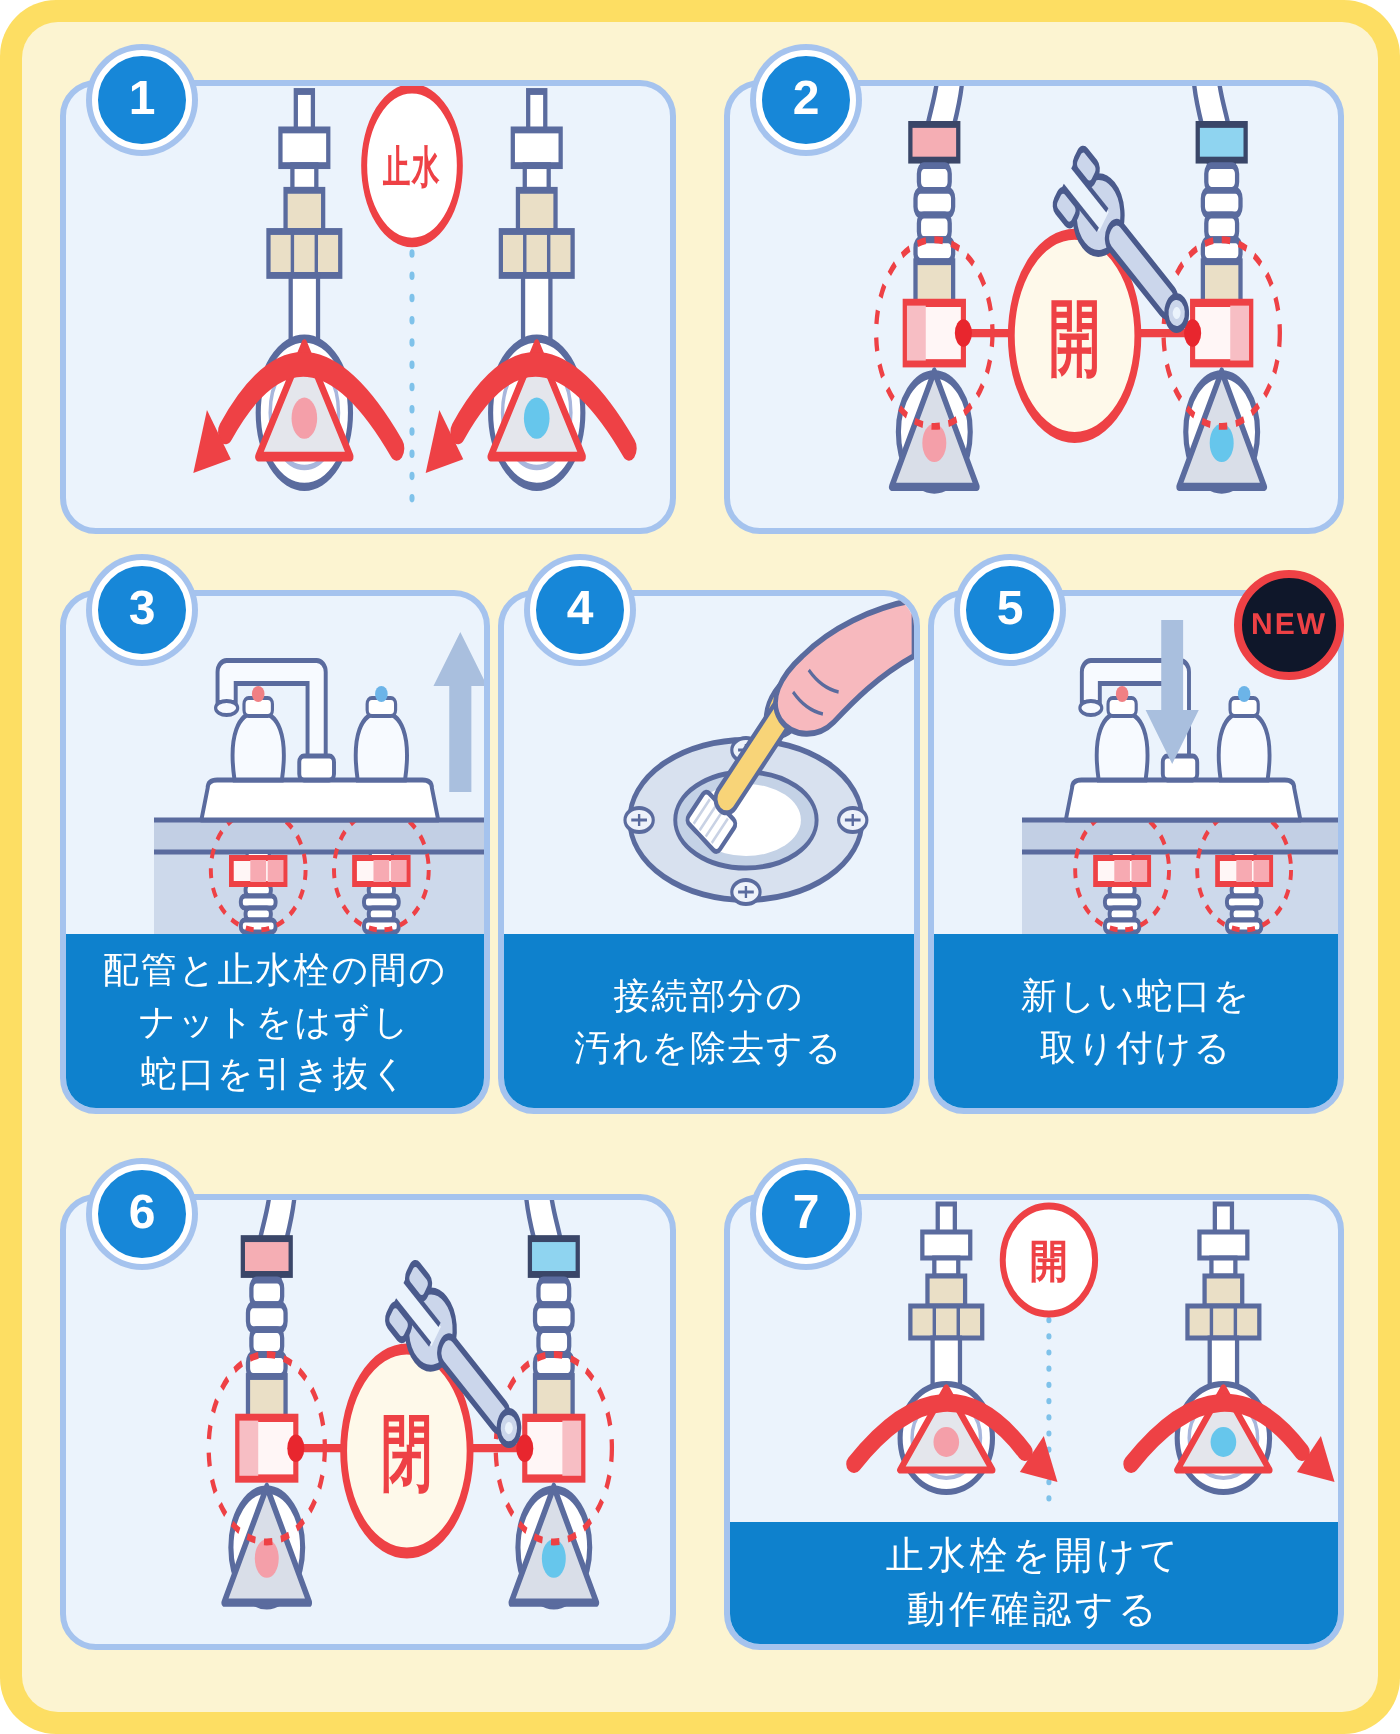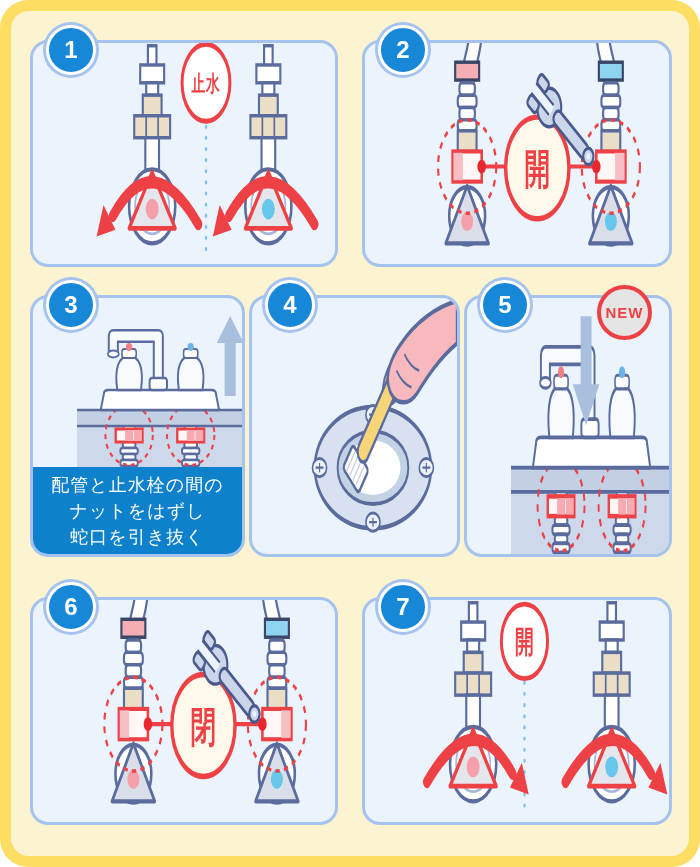--- a/index.html
+++ b/index.html
@@ -13,22 +13,22 @@
   .illus{flex:1;position:relative;margin-left:44px;}
   .illus svg{display:block;width:100%;height:100%;}
   .caption{background:#0E81CD;color:#ffffff;display:flex;align-items:center;justify-content:center;
            text-align:center;white-space:pre-line;font-size:19px;line-height:27px;letter-spacing:2px;}
   .r1 .caption{height:60px;}
   .r2 .caption{height:87px;font-size:18px;line-height:26px;letter-spacing:1px;}
   .r3 .caption{height:61px;}
   .badge{position:absolute;left:16px;top:-15px;width:44px;height:44px;border-radius:50%;
          background:#1787D8;border:3px solid #ffffff;box-shadow:0 0 0 3px #A5C3EE;
          color:#ffffff;font-size:24px;font-weight:600;display:flex;align-items:center;justify-content:center;z-index:3;}
-  .new-badge{position:absolute;top:-10px;right:20px;width:55px;height:55px;border-radius:50%;
-             background:#e5e5e5;border:4px solid #EE4145;box-sizing:border-box;color:#EE4145;
+  .new-badge{position:absolute;top:-10px;right:0;width:55px;height:55px;border-radius:50%;
+             background:#0f172a;border:4px solid #EE4145;box-sizing:border-box;color:#EE4145;
              font-size:15px;font-weight:700;letter-spacing:1px;display:flex;align-items:center;justify-content:center;z-index:4;}
   text.lbl-s{fill:#EE4145;font-size:16px;font-weight:600;text-anchor:middle;letter-spacing:1px;}
   text.lbl-m{fill:#EE4145;font-size:22px;font-weight:700;text-anchor:middle;}
   text.lbl-b{fill:#EE4145;font-size:30px;font-weight:700;text-anchor:middle;}
   .dotline{stroke:#7FC2EA;stroke-width:3;stroke-dasharray:0.1 8;stroke-linecap:round;fill:none;}
   .dashred{fill:none;stroke:#EE4145;stroke-width:2.5;stroke-dasharray:5 5;}
   .redline{stroke:#EE4145;stroke-width:3;}
 </style>
 </head>
 <body>
@@ -182,32 +182,36 @@
           <g transform="translate(112,70) rotate(40)">
             <rect x="-13" y="46" width="26" height="20" rx="3" fill="#FFFFFF" stroke="#5A6B9E" stroke-width="2.5"></rect>
             <path d="M-8,48 v16 M-3,48 v16 M2,48 v16 M7,48 v16" stroke="#C9D2E4" stroke-width="1.5"></path>
             <ellipse cx="0" cy="-20" rx="11" ry="18" fill="#F8D478" stroke="#5A6B9E" stroke-width="2.5"></ellipse>
             <rect x="-7" y="-24" width="14" height="72" rx="7" fill="#F8D478" stroke="#5A6B9E" stroke-width="2.5"></rect>
           </g>
           <path d="M205,2 C 178,6 152,16 134,30 C 120,40 112,52 120,62 C 128,71 144,71 154,63 C 166,53 182,40 205,30 Z" fill="#F7B9BE" stroke="#5A6B9E" stroke-width="3" stroke-linejoin="round"></path>
           <path d="M128,48 q8,9 19,11 M138,37 q8,9 19,11" fill="none" stroke="#5A6B9E" stroke-width="1.8"></path>
         </svg>
       </div>
+      <div class="caption">接続部分の
+汚れを除去する</div>
     </div>
     <div class="badge">4</div>
   </div>
 
   <div class="panel r2" style="left:464px;top:295px;width:208px;height:262px;">
     <div class="panel-inner">
       <div class="illus">
         <svg viewBox="0 0 202 169" preserveAspectRatio="none">
           <use href="#faucet" x="-2" y="0"></use>
           <polygon points="96,84 79,57 89,57 89,12 103,12 103,57 113,57" fill="#A9BFDE"></polygon>
         </svg>
       </div>
+      <div class="caption">新しい蛇口を
+取り付ける</div>
     </div>
     <div class="badge">5</div>
     <div class="new-badge">NEW</div>
   </div>
 
   <div class="panel r3" style="left:30px;top:597px;width:308px;height:228px;">
     <div class="panel-inner">
       <div class="illus">
         <svg viewBox="0 0 302 161" preserveAspectRatio="none">
           <line x1="83" y1="90" x2="110" y2="90" class="redline"></line>
@@ -231,16 +235,18 @@
         <svg viewBox="0 0 304 161" preserveAspectRatio="none">
           <line x1="135" y1="60" x2="135" y2="156" class="dotline"></line>
           <use href="#stopvalve" transform="translate(75,2)" style="--dot:#F49FA9"></use>
           <use href="#stopvalve" transform="translate(237,2)" style="--dot:#66C6EC"></use>
           <use href="#arcarrow" transform="translate(75,92) scale(-1,1)"></use>
           <use href="#arcarrow" transform="translate(237,92) scale(-1,1)"></use>
           <circle cx="135" cy="30" r="27" fill="#FFFFFF" stroke="#EE4145" stroke-width="3.5"></circle>
           <text x="135" y="38" class="lbl-m">開</text>
         </svg>
       </div>
+      <div class="caption">止水栓を開けて
+動作確認する</div>
     </div>
     <div class="badge">7</div>
   </div>
 </div>
 
 </body></html>

